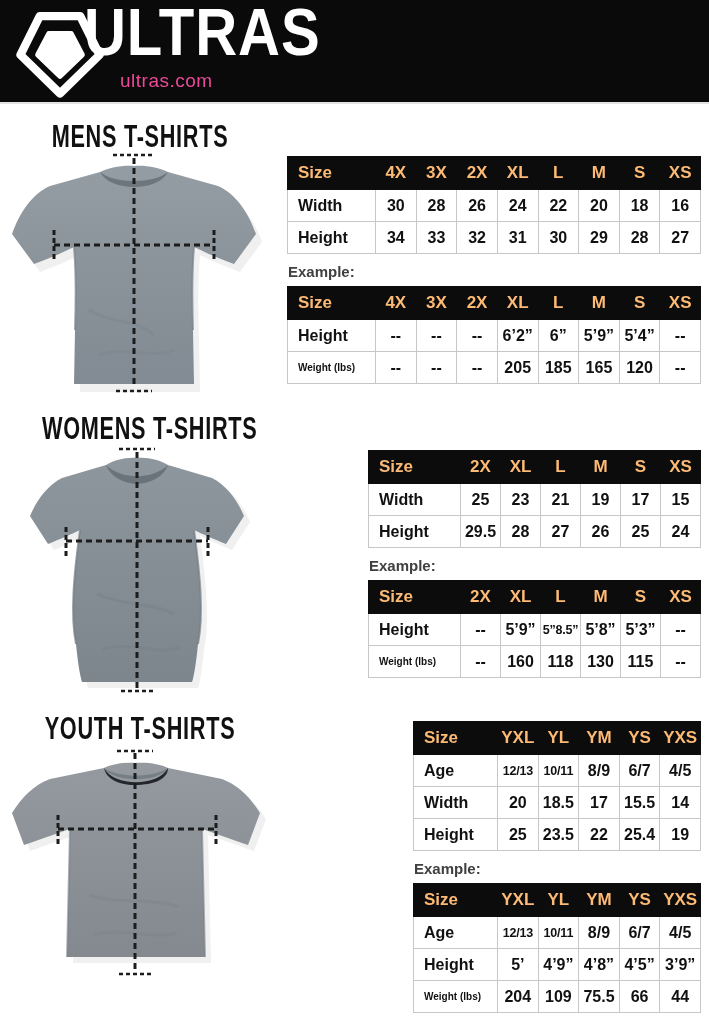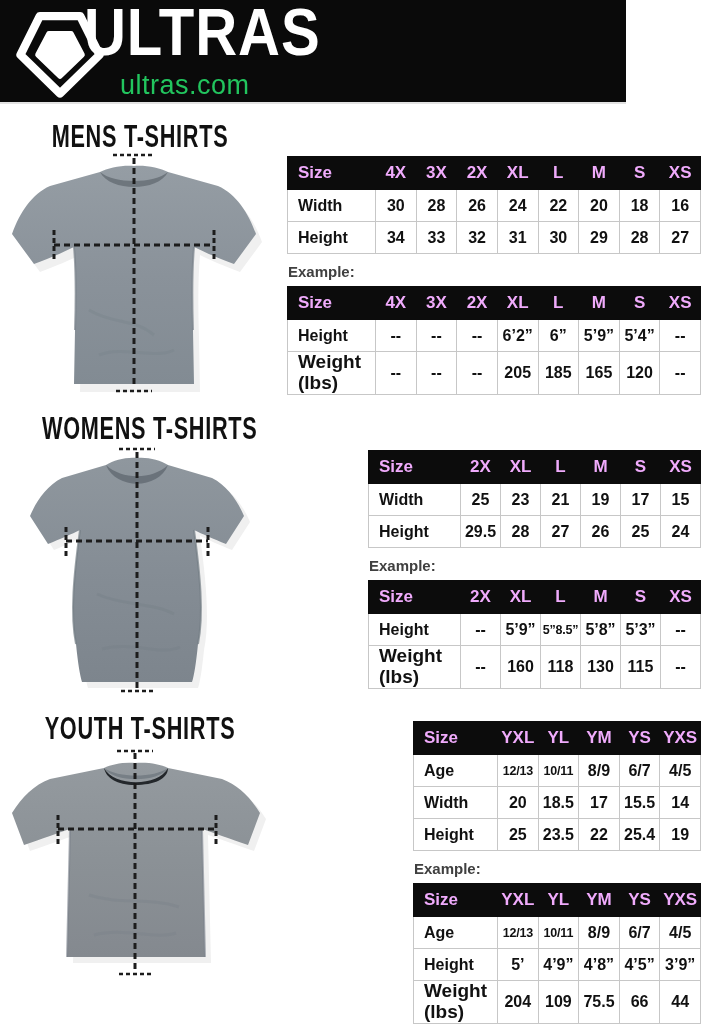--- a/index.html
+++ b/index.html
@@ -5,33 +5,33 @@
   * { margin:0; padding:0; box-sizing:border-box; }
   html,body { background:#ffffff; }
   .page {
     position:relative; width:709px; height:1024px; margin:0 auto;
     background:#ffffff; overflow:hidden;
     font-family:"Liberation Sans", sans-serif;
   }
 
   
   .header {
-    position:absolute; left:0; top:0; width:626px; height:104px;
+    position:absolute; left:0; top:0; width:709px; height:104px;
     background:#0a0a0a; border-bottom:2px solid #e2e2e2;
   }
   .logo-svg { position:absolute; left:14px; top:5px; }
   .brand {
     position:absolute; left:84px; top:-6px;
     font-size:66px; font-weight:bold; color:#ffffff;
     transform:scaleX(.88); transform-origin:left top; letter-spacing:1px;
     white-space:nowrap;
   }
   .site {
     position:absolute; left:120px; top:70px;
-    font-size:27px; color:#22c55e; letter-spacing:.5px;
+    font-size:19px; color:#ec4899; letter-spacing:.5px;
   }
 
   
   .sec-title {
     position:absolute; width:280px; text-align:center;
     font-size:31px; font-weight:bold; color:#111;
     transform:scaleX(.70); transform-origin:center top;
     white-space:nowrap; letter-spacing:1px;
   }
   #title-mens   { left:0; top:119px; }
@@ -52,30 +52,30 @@
 
   table {
     border-collapse:collapse; width:100%; table-layout:fixed;
     background:#fff;
   }
   th, td {
     font-weight:bold; text-align:center; color:#111;
     border:1px solid #c7c7c7; overflow:hidden;
   }
   thead th {
-    background:#0c0c0c; color:#f0abfc; border-color:#0c0c0c;
+    background:#0c0c0c; color:#fdba74; border-color:#0c0c0c;
     font-size:17px; height:33px;
   }
   td { font-size:16px; height:32px; }
   .label { text-align:left; padding-left:10px; }
   #tables-mens   .label { width:88px; }
   #tables-womens .label { width:92px; }
   #tables-youth  .label { width:84px; }
   td.small-val { font-size:12.5px; letter-spacing:-0.2px; }
-  td.two-line  { font-size:19px; line-height:1.1; padding-right:12px; }
+  td.two-line  { font-size:10px; line-height:1.1; padding-right:12px; }
 
   .example-label {
     font-size:15px; font-weight:bold; color:#404040;
     margin:9px 0 6px 1px;
   }
 </style>
 </head>
 <body>
 
 <div class="page">

